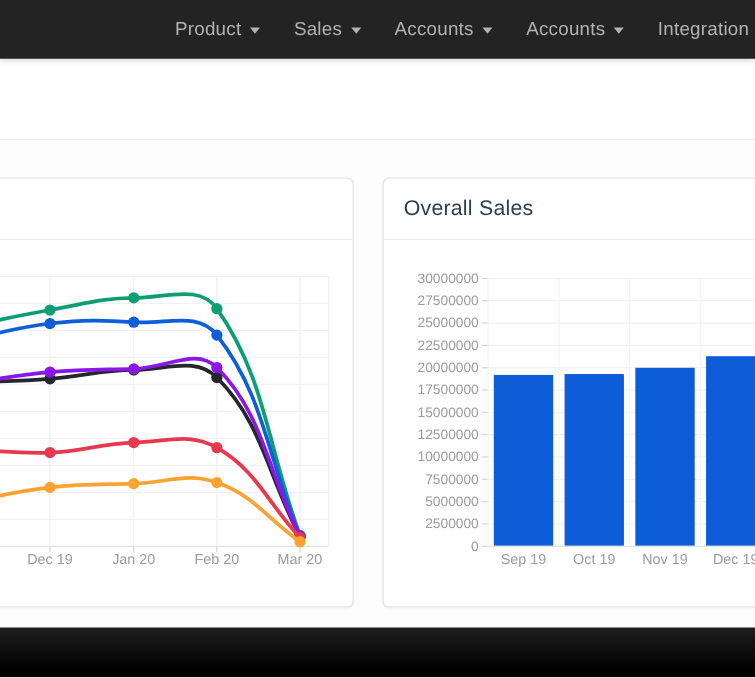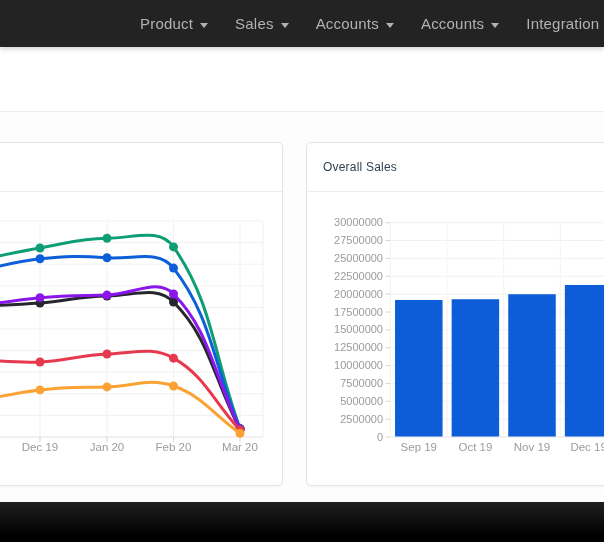--- a/index.html
+++ b/index.html
@@ -17,21 +17,21 @@
   .subheader{position:absolute;left:0;top:47px;width:604px;height:64px;background:#ffffff;
              border-bottom:1px solid #ececec;z-index:1;}
   .content-bg{position:absolute;left:0;top:112px;width:604px;height:390px;background:#fdfdfd;z-index:0;}
   
   .card{position:absolute;background:#ffffff;border:1px solid #e3e3e3;border-radius:5px;
         box-shadow:0 1px 2px rgba(0,0,0,.04);z-index:2;}
   .card-left{left:-200px;top:142px;width:481px;height:342px;}
   .card-right{left:306px;top:142px;width:480px;height:342px;}
   .card-header{height:49px;border-bottom:1px solid #ececec;display:flex;align-items:center;
                padding:0 16px;box-sizing:border-box;}
-  .card-title{font-size:12px;color:#2d3e50;font-weight:500;letter-spacing:.2px;}
+  .card-title{font-size:17px;color:#2d3e50;font-weight:500;letter-spacing:.2px;}
   
   .charts{position:absolute;left:0;top:0;width:604px;height:542px;z-index:10;pointer-events:none;}
   .axis-label{font-family:"Liberation Sans",sans-serif;font-size:11.5px;fill:#9b9b9b;}
   .ytick-label{font-family:"Liberation Sans",sans-serif;font-size:11px;fill:#9b9b9b;}
   
   .footer{position:absolute;left:0;bottom:0;width:604px;height:40px;z-index:20;
           background:linear-gradient(180deg,#1f1f1f 0%,#000000 85%);}
 </style>
 </head>
 <body>

